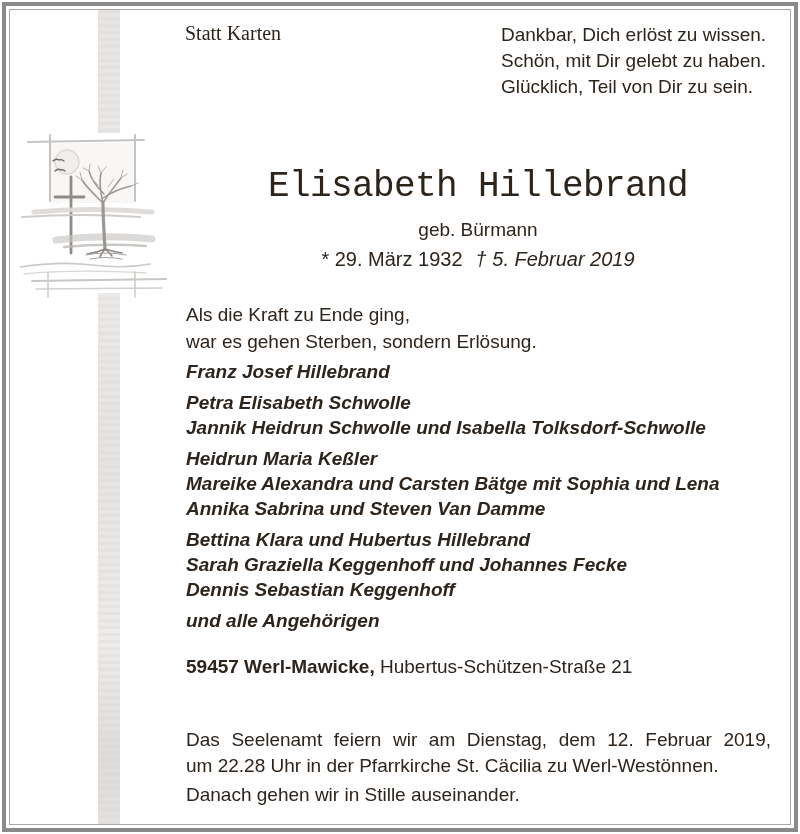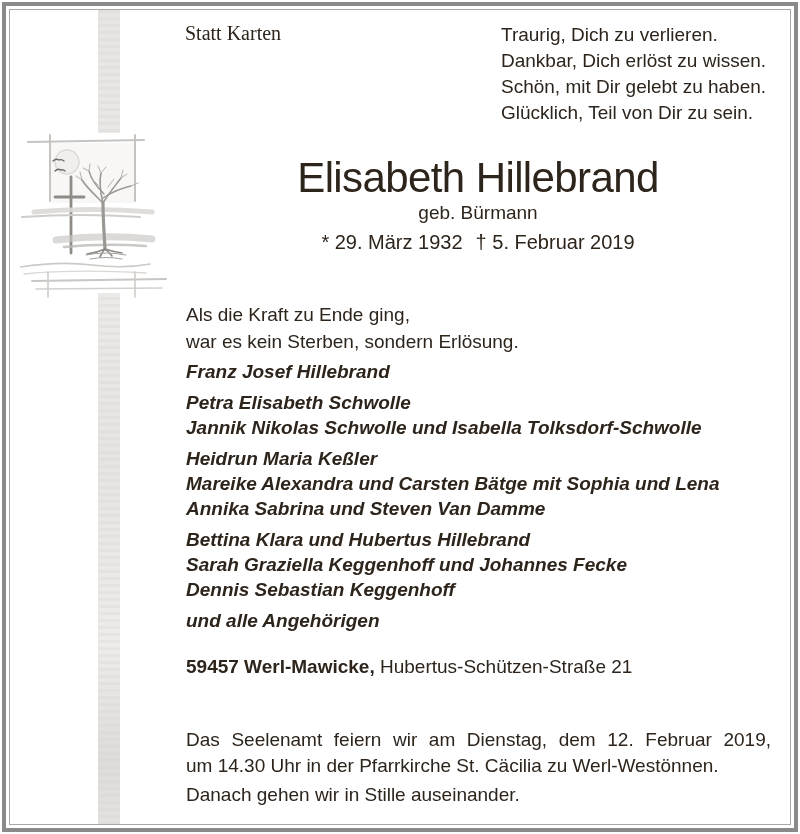--- a/index.html
+++ b/index.html
@@ -20,24 +20,24 @@
     background:
       repeating-linear-gradient(180deg, rgba(210,207,204,0.25) 0 3px, rgba(255,255,255,0) 3px 7px),
       linear-gradient(180deg,#e7e5e3 0%,#edebe9 30%,#e6e4e2 55%,#eeecea 78%,#dedcda 92%,#e4e2e0 100%);
   }
   .artwork { position:absolute; left:20px; top:125px; }
 
   .statt { position:absolute; left:185px; top:22px; font-size:20px;font-family:Liberation Serif, serif; }
   .poem  { position:absolute; left:501px; top:22px; font-size:19px; line-height:26px; }
 
   .name-block { position:absolute; left:186px; top:154px; width:584px; text-align:center; }
-  .name  { font-size:42px; font-weight:400; letter-spacing:-0.6px; line-height:1.15; margin:0; }
+  .name  { font-size:36px; font-weight:400; letter-spacing:-0.6px; line-height:1.15; margin:12px;font-family:Liberation Mono, monospace; }
   .maiden{ font-size:19px; }
   .dates { font-size:20px; margin-top:7px; }
-  .dates .death { margin-left:13px; }
+  .dates .death { margin-left:13px;font-style:italic; }
 
   .intro { position:absolute; left:186px; top:301px; font-size:19px; line-height:27px; }
 
   .mourners { position:absolute; left:186px; top:359px; width:584px; font-size:19px; font-weight:700; }
   .mourners .group { margin:0 0 6px 0; }
   .mourners .line  { line-height:25px;font-style:italic; }
 
   .address { position:absolute; left:186px; top:656px; font-size:19px; }
   .address .bold { font-weight:700;text-align:right; }
 
@@ -123,46 +123,45 @@
     <path d="M12,156 L146,154" stroke="#c9c6c3" stroke-width="1.8"></path>
     <path d="M16,164 L142,163" stroke="#d3d0cd" stroke-width="1.6"></path>
     <path d="M28,147 L28,172" stroke="#d0cdca" stroke-width="1.6"></path>
     <path d="M115,147 L115,172" stroke="#d0cdca" stroke-width="1.6"></path>
   </g>
 </svg>
 
 <div class="statt">Statt Karten</div>
 
 <div class="poem">
-  <div class="poem-line">Traurig, Dich zu verlieren.</div>
   <div class="poem-line">Dankbar, Dich erlöst zu wissen.</div>
   <div class="poem-line">Schön, mit Dir gelebt zu haben.</div>
   <div class="poem-line">Glücklich, Teil von Dir zu sein.</div>
 </div>
 
 <div class="name-block">
   <h1 class="name">Elisabeth Hillebrand</h1>
   <div class="maiden">geb. Bürmann</div>
   <div class="dates">
     <span class="birth">* 29. März 1932</span><span class="death">† 5. Februar 2019</span>
   </div>
 </div>
 
 <div class="intro">
   <div>Als die Kraft zu Ende ging,</div>
-  <div>war es kein Sterben, sondern Erlösung.</div>
+  <div>war es gehen Sterben, sondern Erlösung.</div>
 </div>
 
 <div class="mourners">
   <div class="group">
     <div class="line">Franz Josef Hillebrand</div>
   </div>
   <div class="group">
     <div class="line">Petra Elisabeth Schwolle</div>
-    <div class="line">Jannik Nikolas Schwolle und Isabella Tolksdorf-Schwolle</div>
+    <div class="line">Jannik Heidrun Schwolle und Isabella Tolksdorf-Schwolle</div>
   </div>
   <div class="group">
     <div class="line">Heidrun Maria Keßler</div>
     <div class="line">Mareike Alexandra und Carsten Bätge mit Sophia und Lena</div>
     <div class="line">Annika Sabrina und Steven Van Damme</div>
   </div>
   <div class="group">
     <div class="line">Bettina Klara und Hubertus Hillebrand</div>
     <div class="line">Sarah Graziella Keggenhoff und Johannes Fecke</div>
     <div class="line">Dennis Sebastian Keggenhoff</div>
@@ -171,16 +170,16 @@
     <div class="line">und alle Angehörigen</div>
   </div>
 </div>
 
 <div class="address">
   <span class="bold">59457 Werl-Mawicke,</span><span> Hubertus-Schützen-Straße 21</span>
 </div>
 
 <div class="service">
   <div class="justify-line">Das Seelenamt feiern wir am Dienstag, dem 12. Februar 2019,</div>
-  <div class="plain-line">um 14.30 Uhr in der Pfarrkirche St. Cäcilia zu Werl-Westönnen.</div>
+  <div class="plain-line">um 22.28 Uhr in der Pfarrkirche St. Cäcilia zu Werl-Westönnen.</div>
 </div>
 
 <div class="closing">Danach gehen wir in Stille auseinander.</div>
 
 </body></html>

